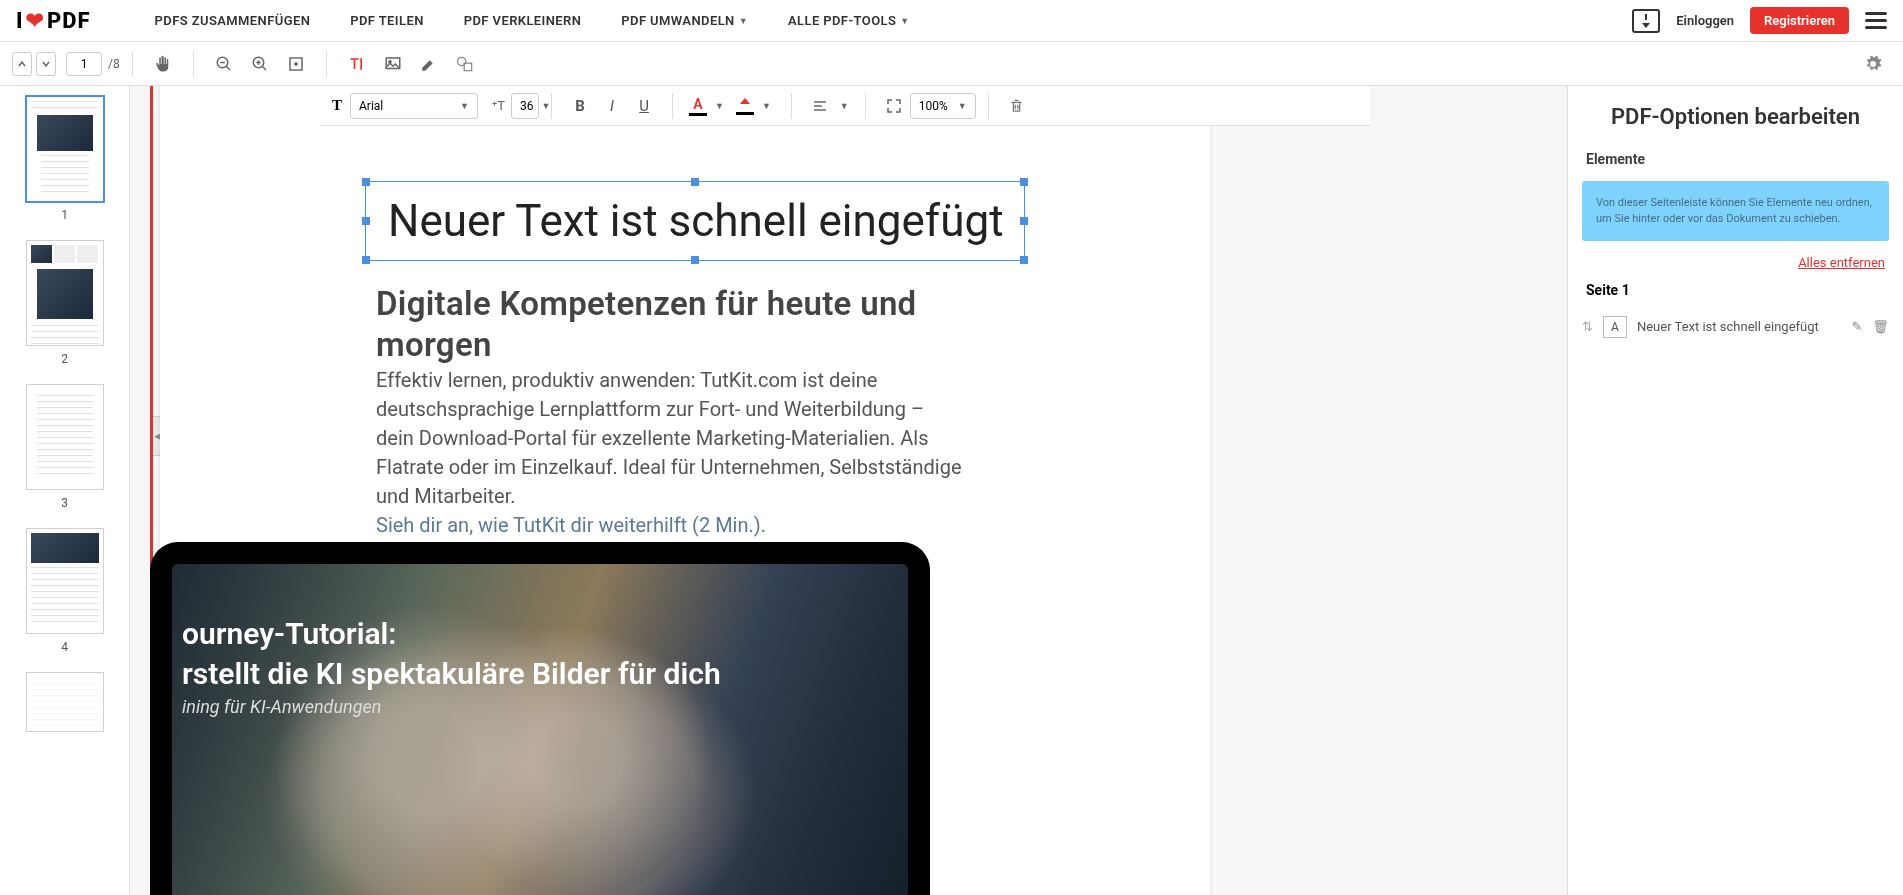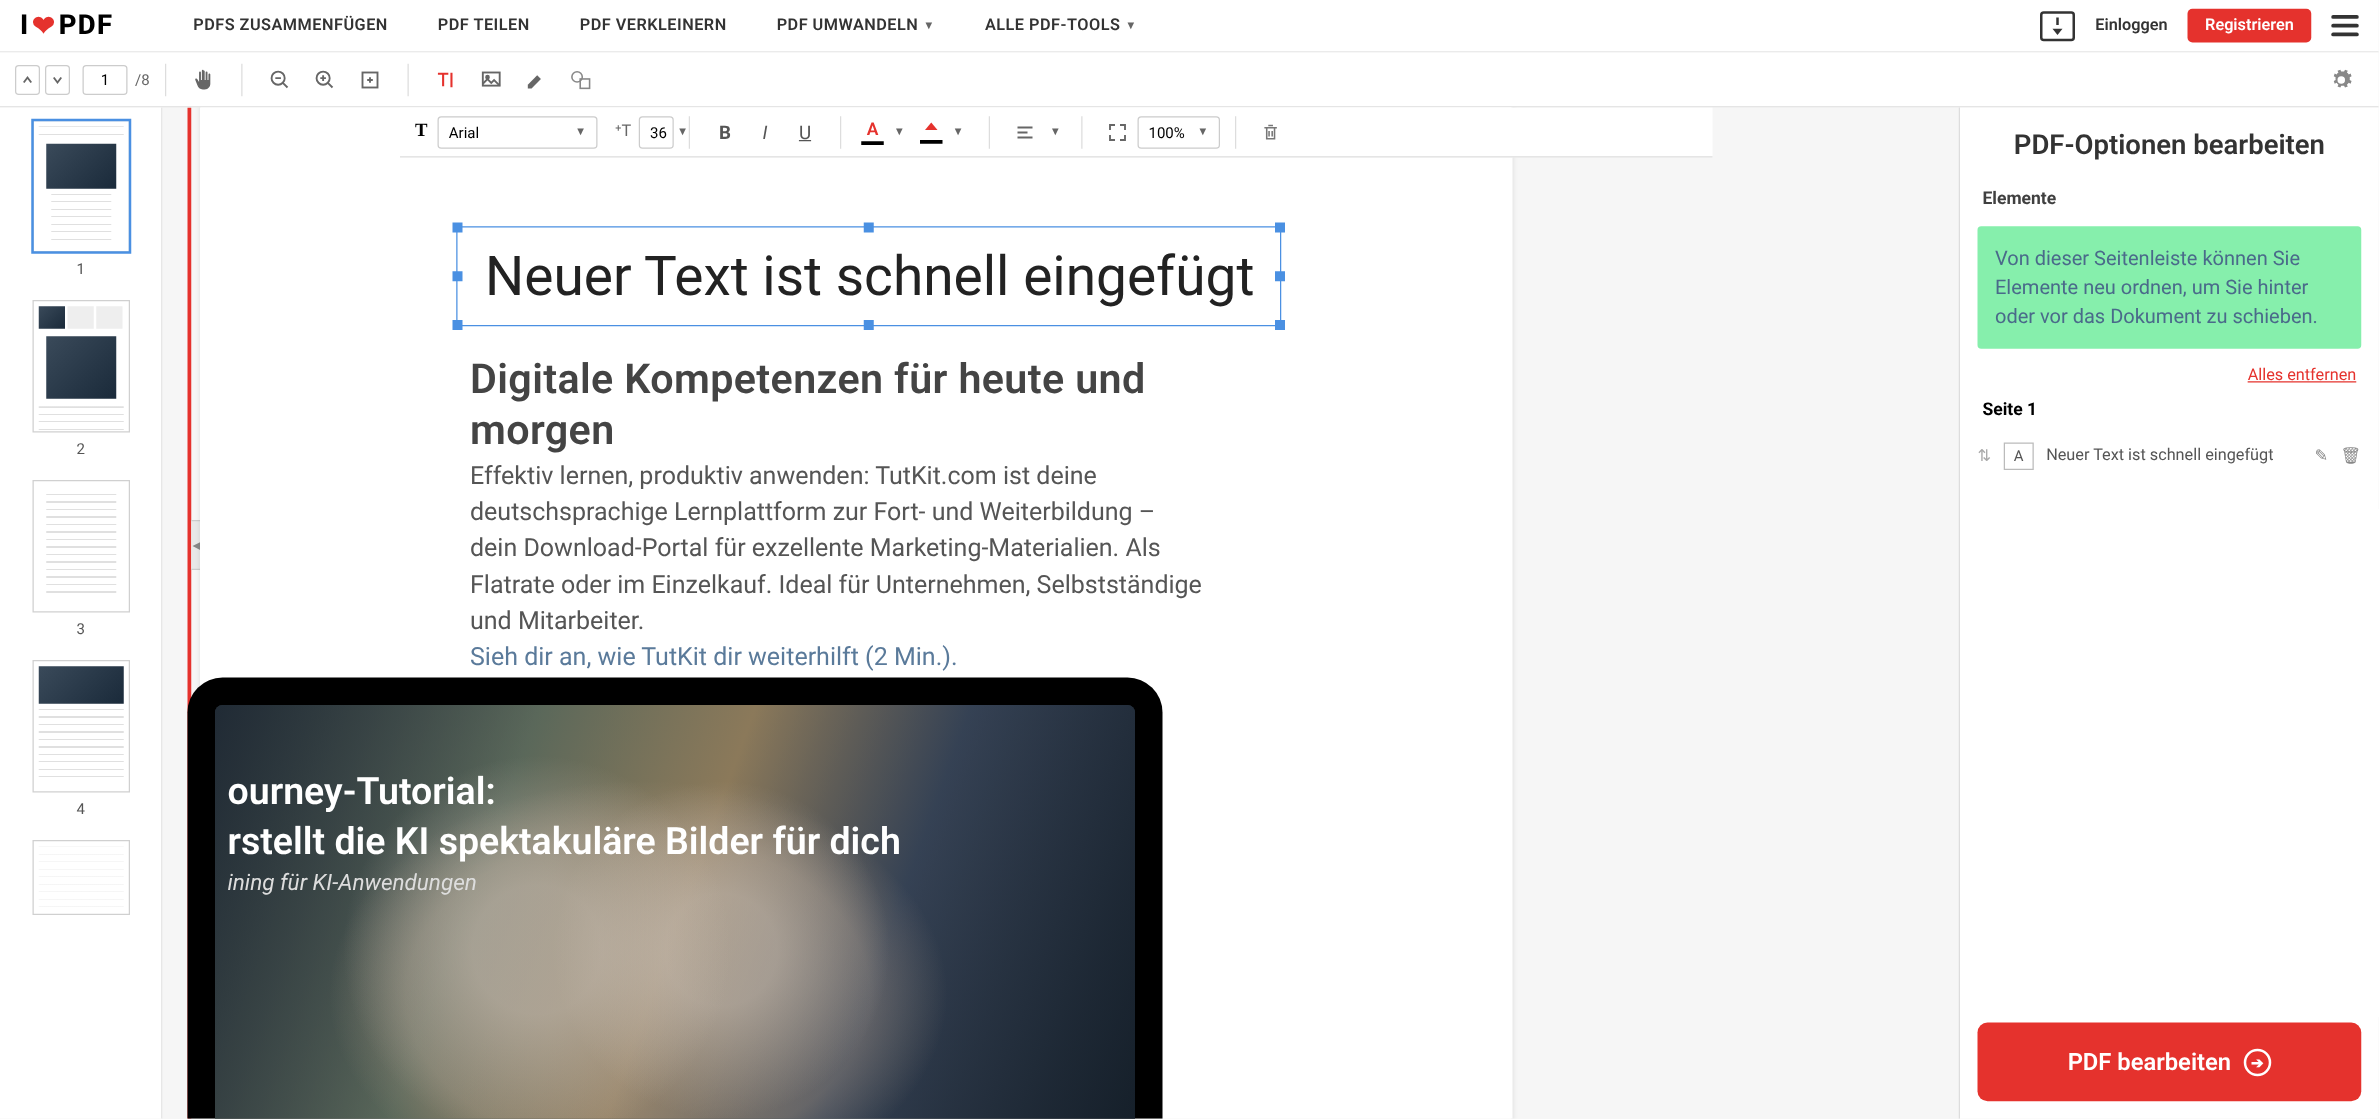--- a/index.html
+++ b/index.html
@@ -80,21 +80,21 @@
   linear-gradient(110deg, rgba(30,40,50,0.8) 0%, rgba(90,100,90,0.4) 30%, rgba(140,120,90,0.5) 50%, rgba(50,60,80,0.6) 70%, rgba(20,30,40,0.85) 100%);
 }
 .tablet-title { position: absolute; left: 10px; top: 52px; color: #fff; font-size: 30px; font-weight: 600; }
 .tablet-sub { position: absolute; left: 10px; top: 92px; color: #fff; font-size: 30px; font-weight: 600; }
 .tablet-small { position: absolute; left: 10px; top: 132px; color: #ddd; font-size: 18px; font-style: italic; }
 
 
 .rightpanel { width: 335px; background: #fff; display: flex; flex-direction: column; }
 .rp-title { font-size: 22px; font-weight: 600; text-align: center; padding: 18px 10px 14px; color: #333; }
 .rp-section { font-size: 14px; font-weight: 700; padding: 8px 18px; color: #404040; }
-.rp-info { background: #86efac; margin: 6px 14px; padding: 14px; font-size: 16px; color: #4a6a8a; line-height: 1.45; border-radius: 3px; }
+.rp-info { background: #7dd3fc; margin: 6px 14px; padding: 14px; font-size: 11px; color: #4a6a8a; line-height: 1.45; border-radius: 3px; }
 .rp-remove { text-align: right; padding: 8px 18px; font-size: 13px; color: #e5322d; cursor: pointer; text-decoration: underline; }
 .rp-page-label { font-size: 14px; font-weight: 700; padding: 4px 18px 10px; }
 .rp-item { display: flex; align-items: center; padding: 8px 14px; gap: 10px; font-size: 13px; color: #555; }
 .rp-item .drag { color: #aaa; cursor: grab; }
 .rp-item .icon-box { width: 24px; height: 22px; border: 1px solid #bbb; display: flex; align-items: center; justify-content: center; font-size: 12px; }
 .rp-item .label { flex: 1; }
 .rp-item .edit, .rp-item .del { color: #888; cursor: pointer; font-size: 13px; }
 .rp-spacer { flex: 1; }
 .rp-action { margin: 14px; background: #e5322d; color: #fff; font-size: 19px; font-weight: 600; padding: 20px; text-align: center; border-radius: 8px; cursor: pointer; display: flex; align-items: center; justify-content: center; gap: 10px; }
 .arrow-circ { width: 22px; height: 22px; border: 2px solid #fff; border-radius: 50%; display: flex; align-items: center; justify-content: center; font-size: 12px; }
@@ -356,19 +356,15 @@
     <div class="rp-remove">Alles entfernen</div>
     <div class="rp-page-label">Seite 1</div>
     <div class="rp-item">
       <span class="drag">⇅</span>
       <span class="icon-box">A</span>
       <span class="label">Neuer Text ist schnell eingefügt</span>
       <span class="edit">✎</span>
       <span class="del">🗑</span>
     </div>
     <div class="rp-spacer"></div>
-    <div class="rp-action">
-      <span>PDF bearbeiten</span>
-      <span class="arrow-circ">➔</span>
-    </div>
   </div>
 
 </div>
 
 </body></html>

